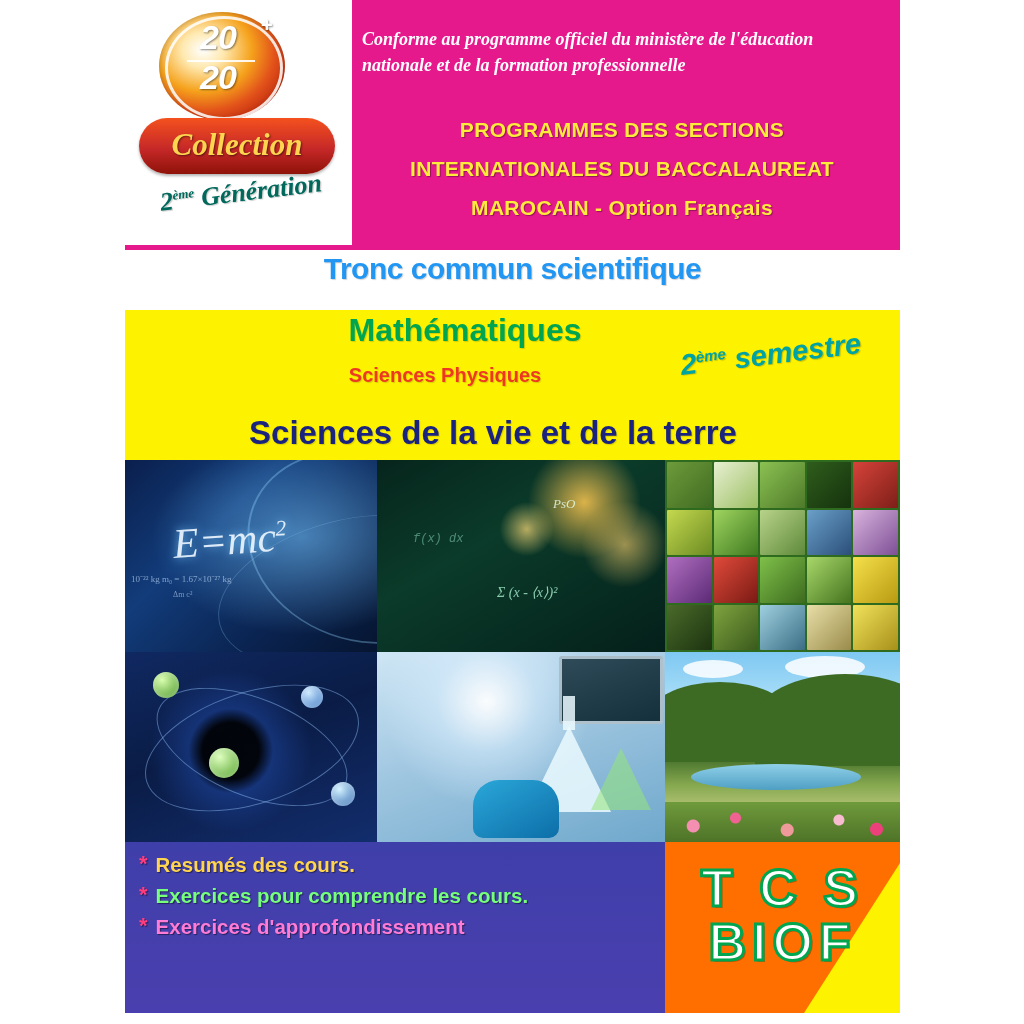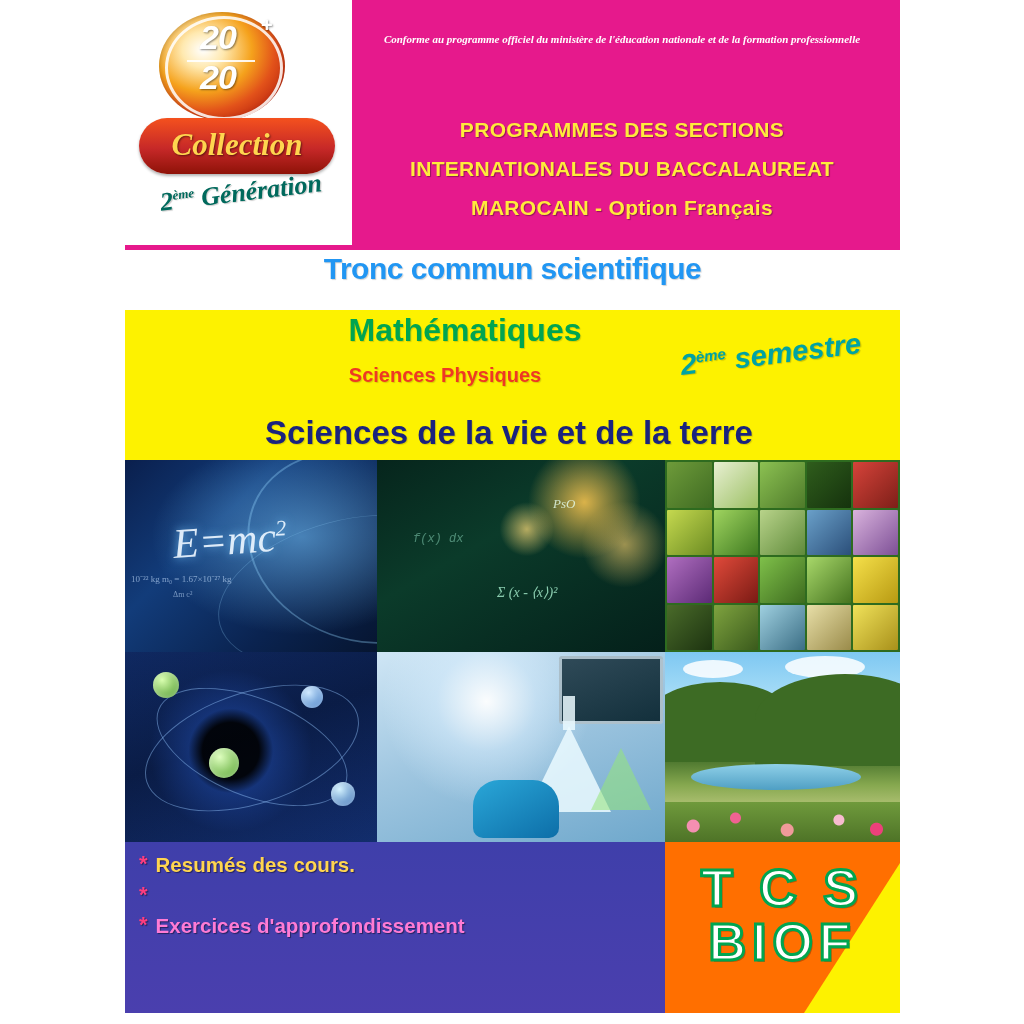--- a/index.html
+++ b/index.html
@@ -134,26 +134,26 @@
     transform: rotate(-7deg);
     text-shadow: 1px 1px 1px rgba(0,0,0,.2);
   }
   .generation-text sup { font-size: 13px; }
 
   .conform {
     position: absolute;
     left: 237px;
     top: 26px;
     width: 520px;
-    text-align: center;
+    text-align: left;
     color: #ffffff;
     font-family: "Liberation Serif", serif;
     font-style: italic;
     font-weight: bold;
-    font-size: 11px;
+    font-size: 18px;
     line-height: 26px;
   }
   .prog-block {
     position: absolute;
     left: 237px;
     top: 110px;
     width: 520px;
     text-align: center;
     color: #ffeb3b;
     font-weight: bold;
@@ -210,21 +210,21 @@
     left: 40px; top: 364px;
     width: 560px;
     text-align: center;
     color: #ef3824;
     font-weight: bold;
     font-size: 20px;
     text-shadow: 1px 1px 1px rgba(0,0,0,.15);
   }
   .subj-svt {
     position: absolute;
-    left: 24px; top: 414px;
+    left: 8px; top: 414px;
     width: 720px;
     text-align: center;
     color: #1a237e;
     font-weight: bold;
     font-size: 33px;
     text-shadow: 1px 1px 1px rgba(0,0,0,.15);
   }
   .semestre {
     position: absolute;
     left: 555px;
@@ -645,20 +645,21 @@
     </div>
 
     <div class="bottom-left"></div>
     <div class="bullets">
       <div class="bullet-row b1">
         <span class="star">*</span>
         <span>Resumés des cours.</span>
       </div>
       <div class="bullet-row b2">
         <span class="star">*</span>
+        <span>Exercices pour comprendre les cours.</span>
       </div>
       <div class="bullet-row b3">
         <span class="star">*</span>
         <span>Exercices d'approfondissement</span>
       </div>
     </div>
 
     <div class="bottom-right">
       <div class="yellow-wedge"></div>
     </div>

